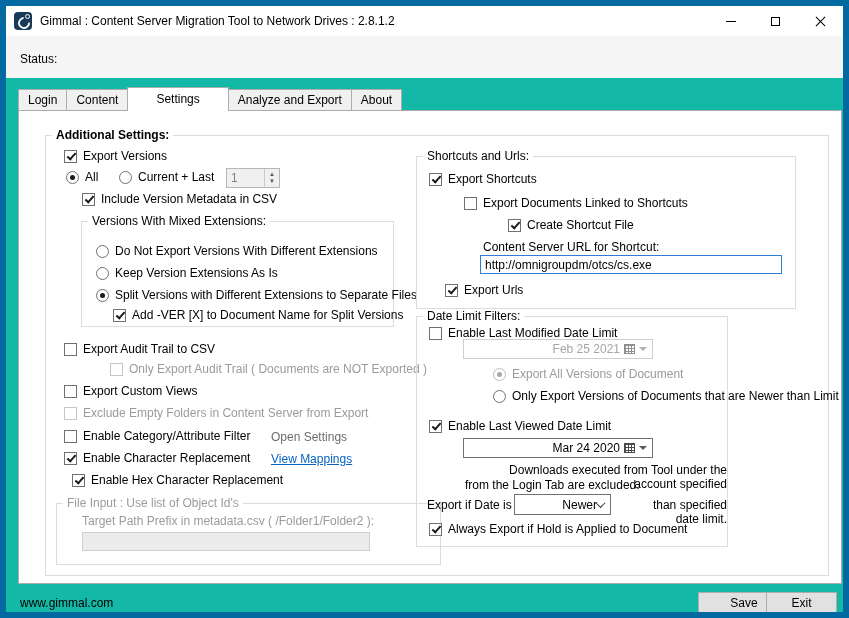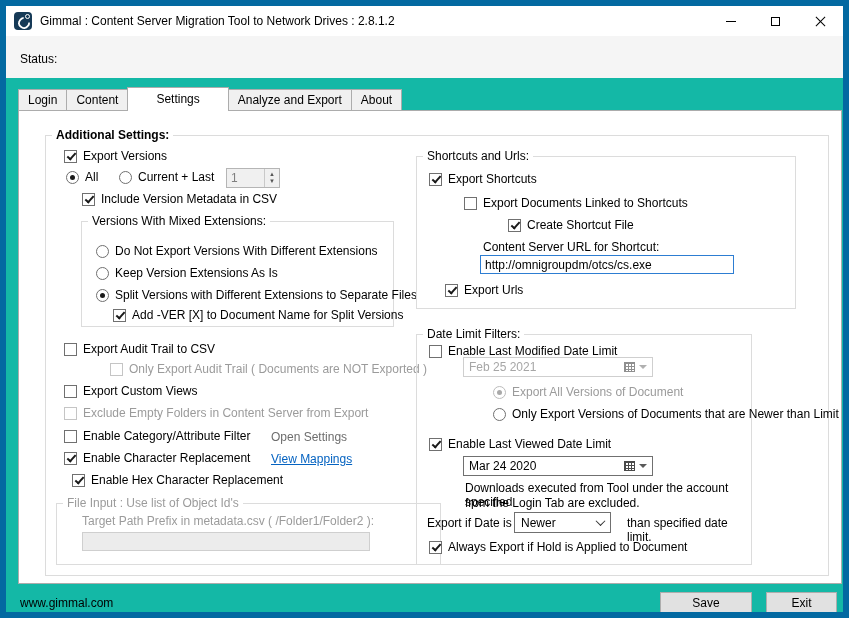--- a/index.html
+++ b/index.html
@@ -227,28 +227,28 @@
         </div>
         <div class="row" style="left:47px; top:39px;">
           <span class="cb"></span>
           <span>Export Documents Linked to Shortcuts</span>
         </div>
         <div class="row" style="left:47px; top:61px;margin-left:44px;">
           <span class="cb on"></span>
           <span>Create Shortcut File</span>
         </div>
         <span style="position:absolute; left:66px; top:83px;">Content Server URL for Shortcut:</span>
-        <input class="textinput focused" style="left: 63px; top: 98px; width: 254px;" value="http://omnigroupdm/otcs/cs.exe">
+        <input class="textinput focused" style="left: 63px; top: 98px; width: 302px;" value="http://omnigroupdm/otcs/cs.exe">
         <div class="row" style="left:12px; top:126px;padding-left:16px;">
           <span class="cb on"></span>
           <span>Export Urls</span>
         </div>
       </div>
 
-      <div class="grp" style="left:370px; top:198px; width:336px; height:231px;">
+      <div class="grp" style="left:370px; top:180px; width:312px; height:231px;text-align:right;">
         <span class="grp-label">Date Limit Filters:</span>
 
         <div class="row" style="left:12px; top:9px;">
           <span class="cb"></span>
           <span>Enable Last Modified Date Limit</span>
         </div>
         <div class="dtp dis" style="left:46px; top:22px;">
           <span class="txt">Feb 25 2021</span>
           <span class="calgrid"></span>
           <span class="ddtri"></span>
@@ -284,16 +284,16 @@
         <div class="row" style="left:12px; top:205px;">
           <span class="cb on"></span>
           <span>Always Export if Hold is Applied to Document</span>
         </div>
       </div>
 
     </div>
   </div>
 
   <span class="footer-link">www.gimmal.com</span>
-  <button class="btn" style="left:654px; width:92px;">Save</button>
+  <button class="btn" style="left:692px; width:92px;">Save</button>
   <button class="btn" style="left:760px; width:71px;">Exit</button>
 
 </div>
 
 </body></html>

